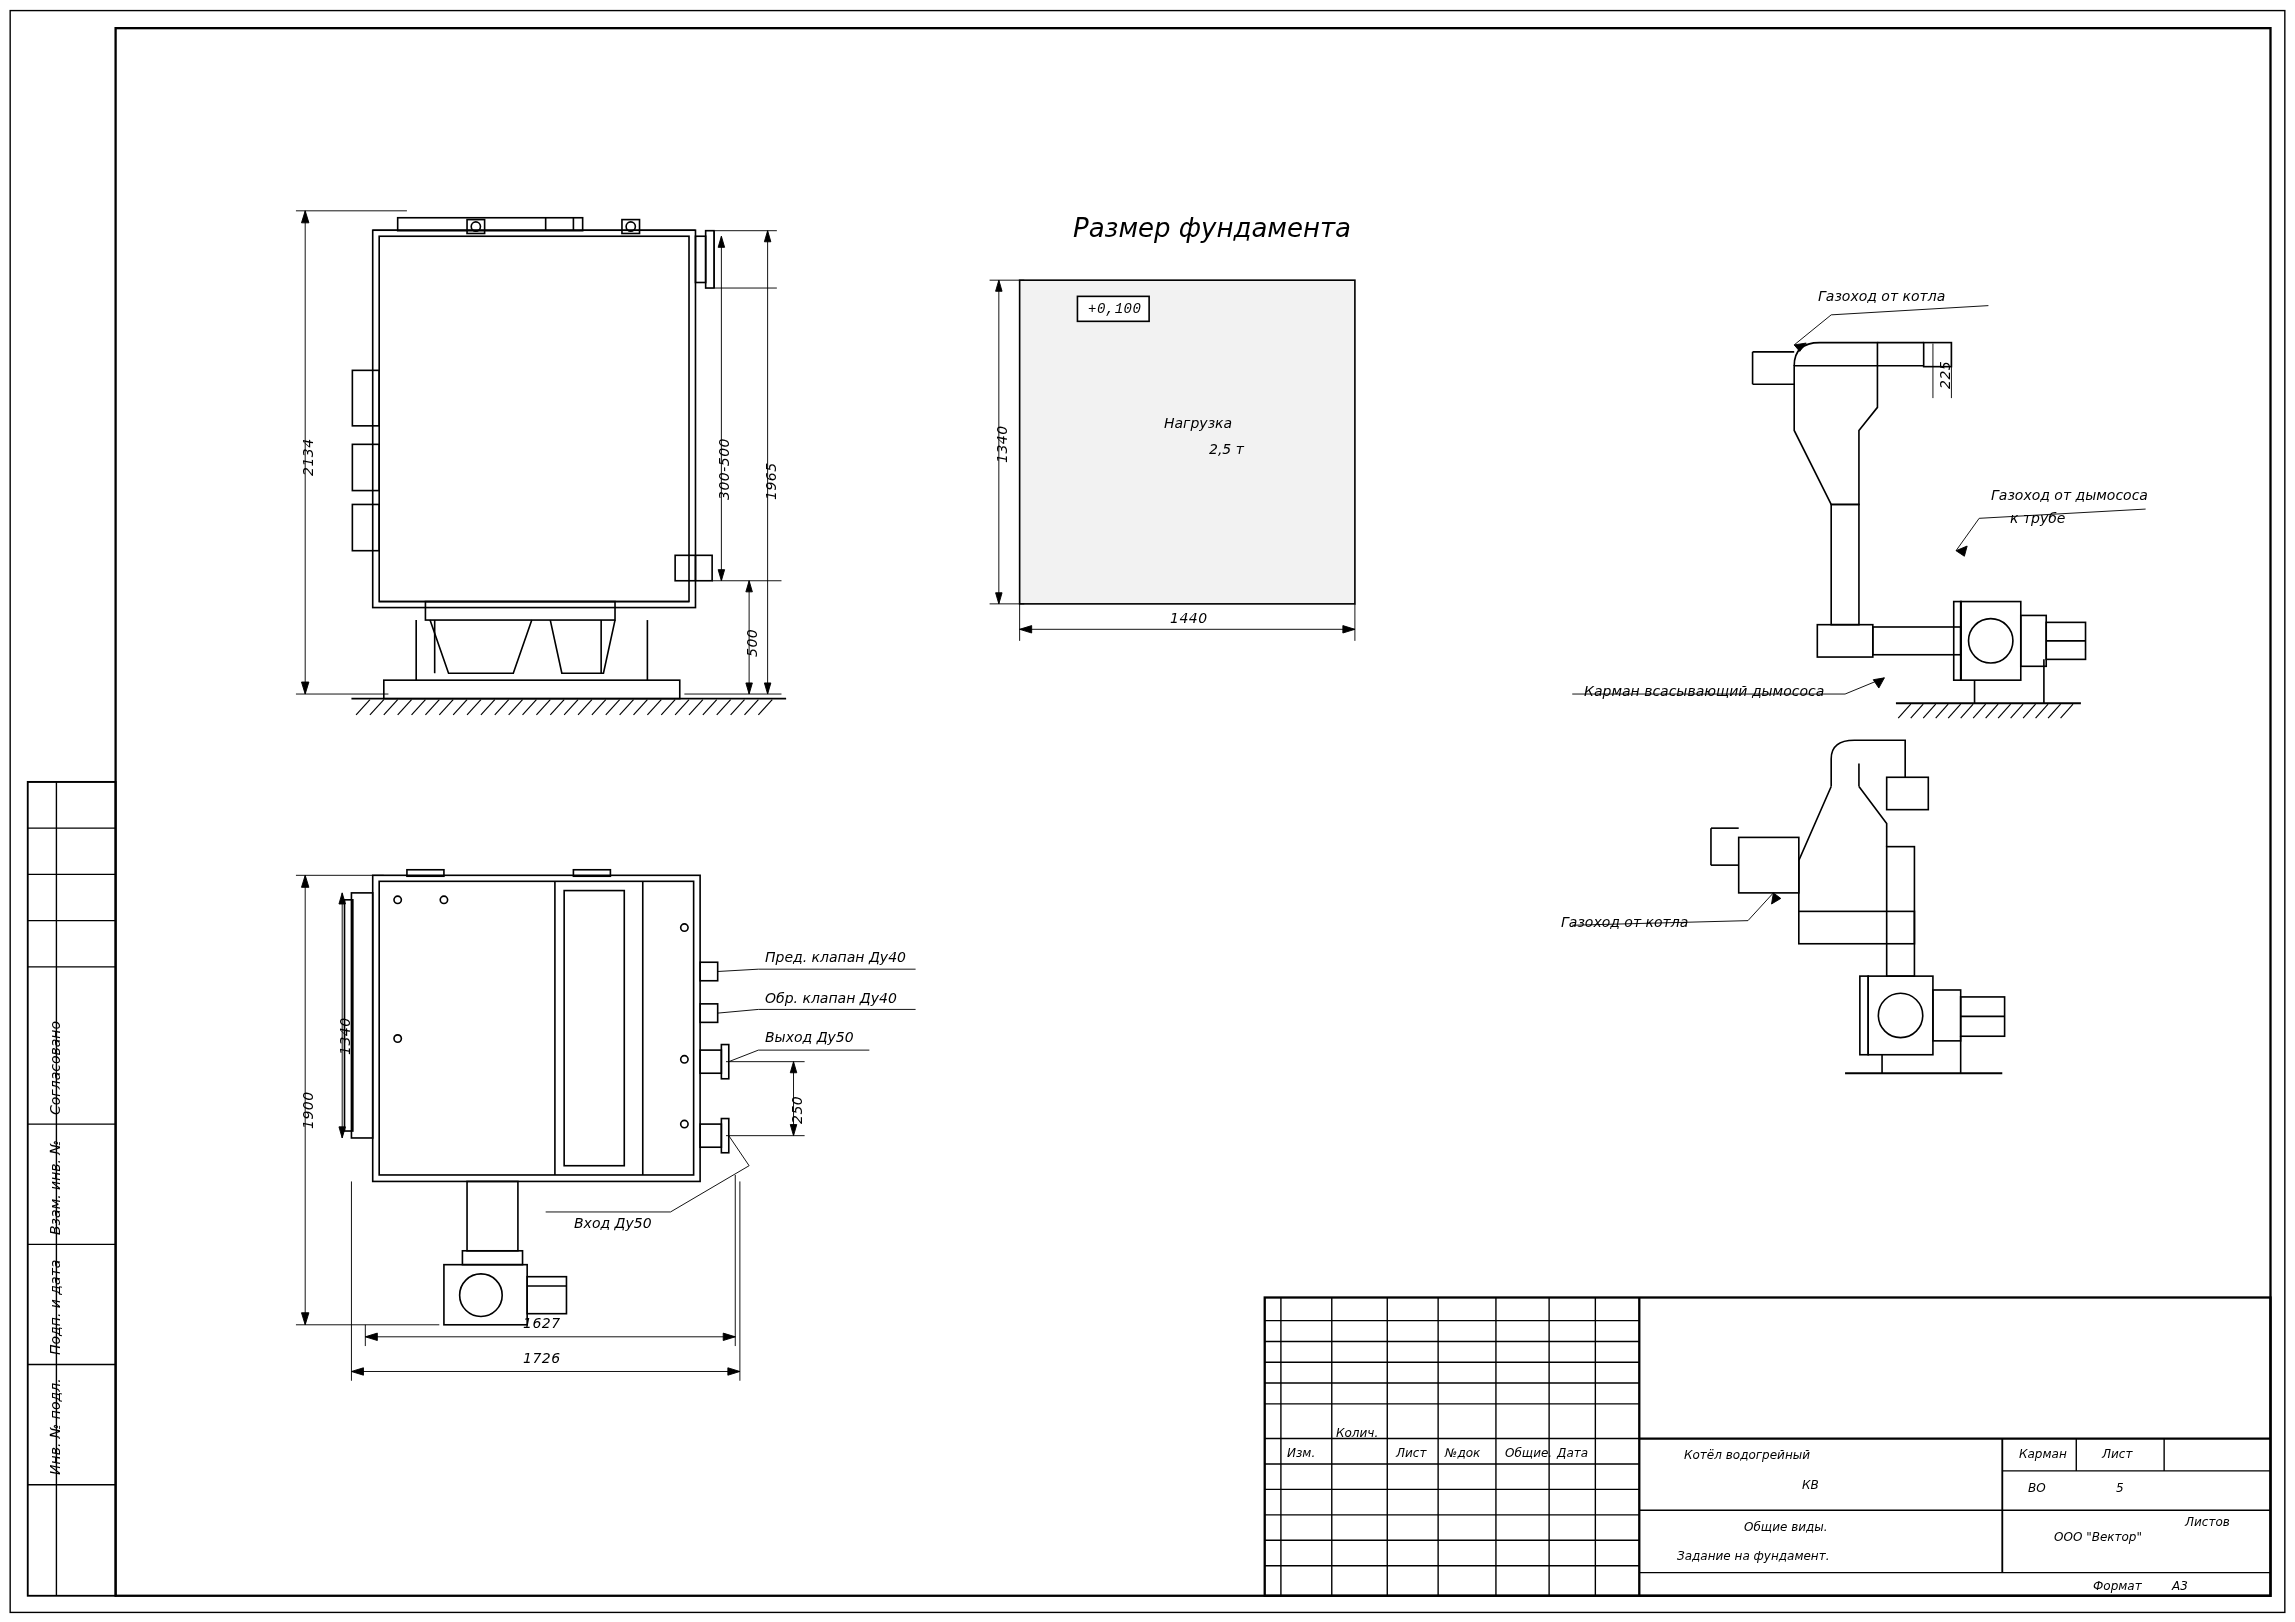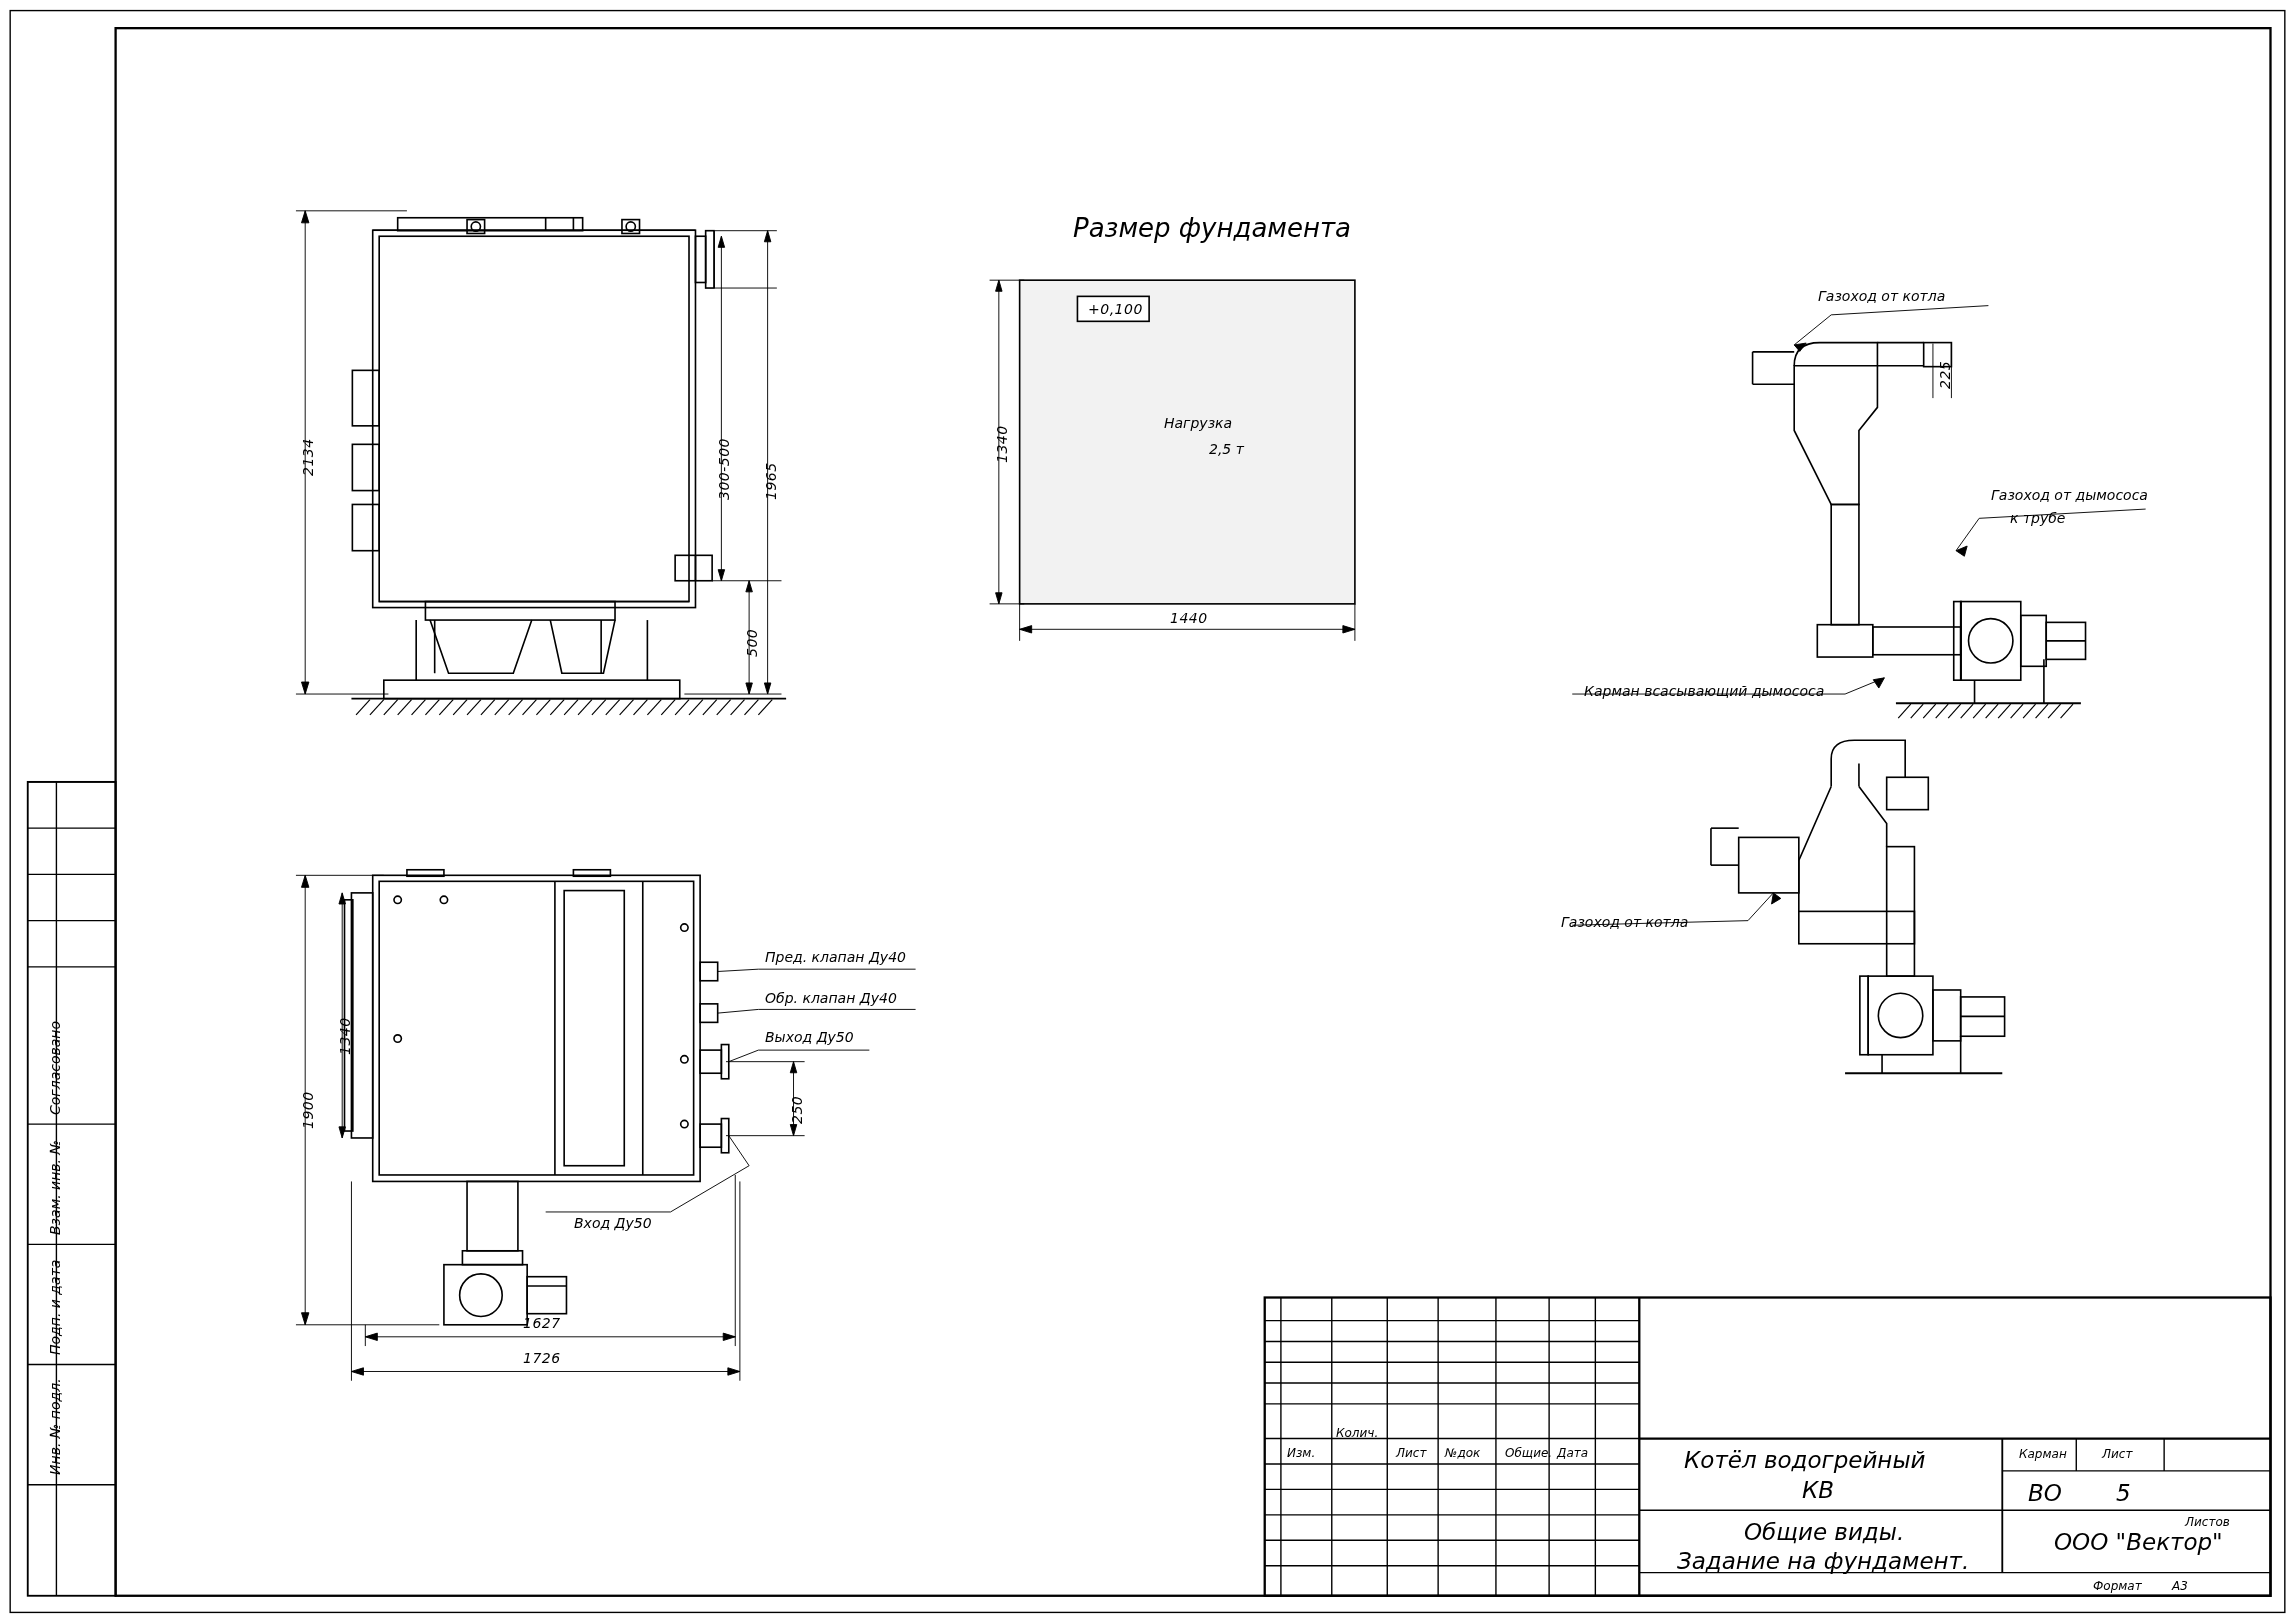--- a/index.html
+++ b/index.html
@@ -42,21 +42,21 @@
   .note {
     font-size: 14px;
   }
   .title-lg {
     font-size: 26px;
   }
   .tb-txt {
     font-size: 12px;
   }
   .tb-big {
-    font-size: 23px;
+    font-size: 12px;
   }
   svg {
     position: absolute;
     left: 0;
     top: 0;
   }
 </style>
 </head>
 <body>
 
@@ -400,21 +400,21 @@
 <div class="vlbl dim" style="left:790px; top:1124px;">250</div>
 <div class="lbl dim" style="left:523px; top:1316px;">1627</div>
 <div class="lbl dim" style="left:523px; top:1351px;">1726</div>
 
 <div class="lbl note" style="left:765px; top:950px;">Пред. клапан Ду40</div>
 <div class="lbl note" style="left:765px; top:991px;">Обр. клапан Ду40</div>
 <div class="lbl note" style="left:765px; top:1030px;">Выход Ду50</div>
 <div class="lbl note" style="left:574px; top:1216px;">Вход Ду50</div>
 
 <div class="lbl title-lg" style="left:1073px; top:215px;">Размер фундамента</div>
-<div class="lbl dim" style="left:1088px; top:302px;">+0,100</div>
+<div class="lbl dim" style="left:1088px; top:302px;font-family:Liberation Mono, monospace;">+0,100</div>
 <div class="lbl note" style="left:1164px; top:416px;">Нагрузка</div>
 <div class="lbl note" style="left:1201px; top:442px;margin-left:8px;">2,5 т</div>
 <div class="vlbl dim" style="left:995px; top:463px;">1340</div>
 <div class="lbl dim" style="left:1170px; top:611px;">1440</div>
 
 <div class="lbl note" style="left:1818px; top:289px;">Газоход от котла</div>
 <div class="lbl note" style="left:1991px; top:488px;">Газоход от дымососа</div>
 <div class="lbl note" style="left:2010px; top:511px;">к трубе</div>
 <div class="lbl note" style="left:1584px; top:684px;">Карман всасывающий дымососа</div>
 <div class="vlbl dim" style="left:1938px; top:389px;">225</div>

